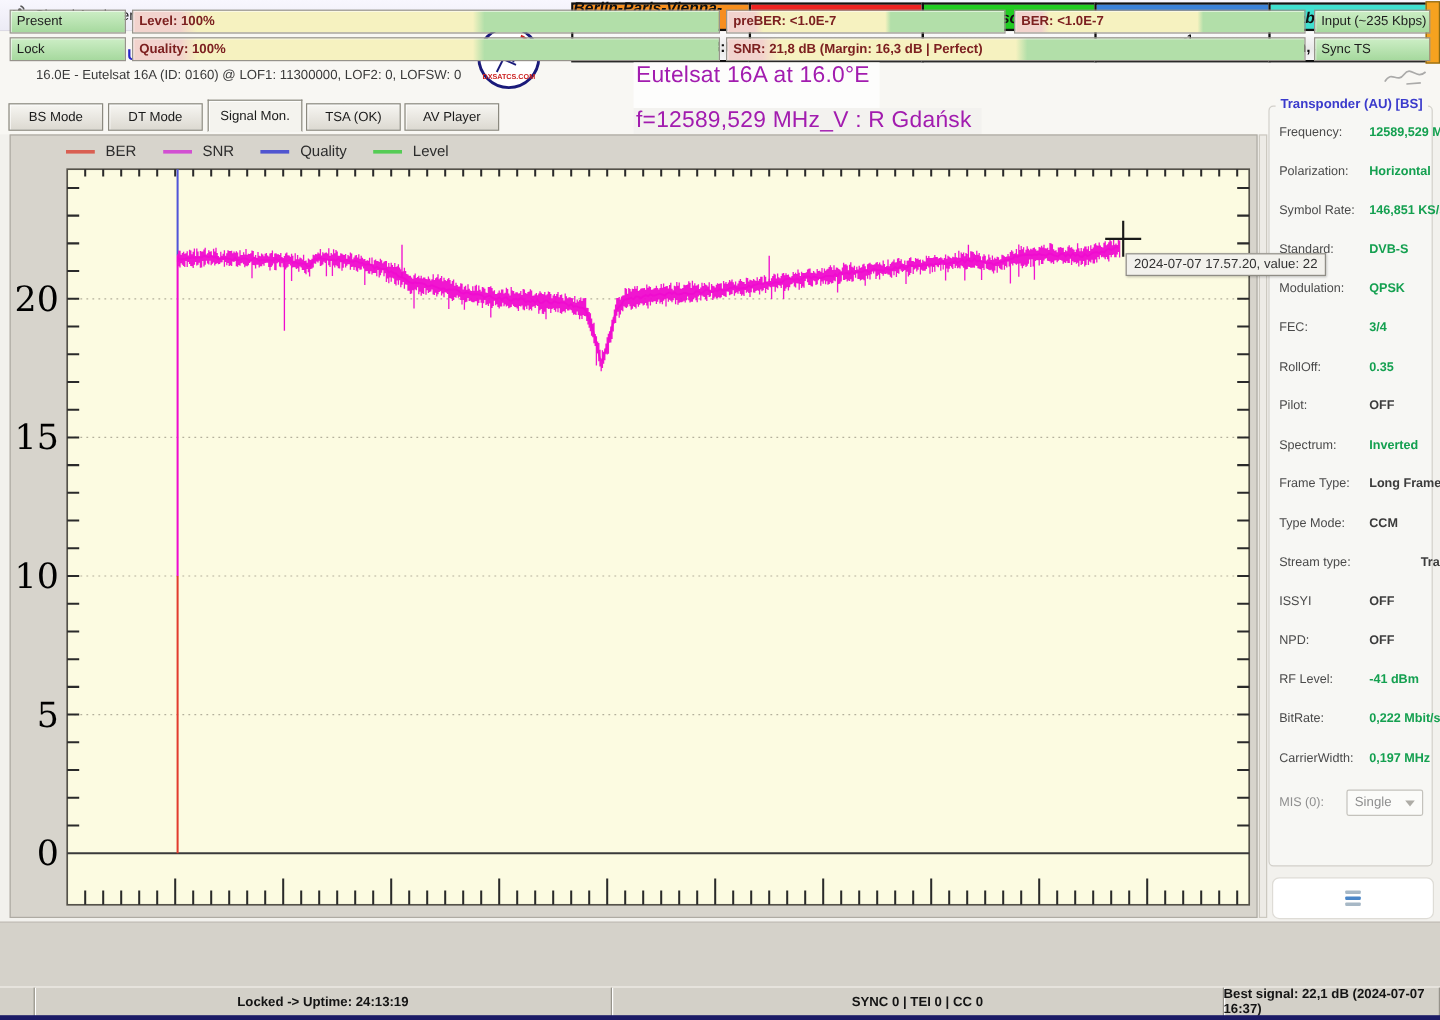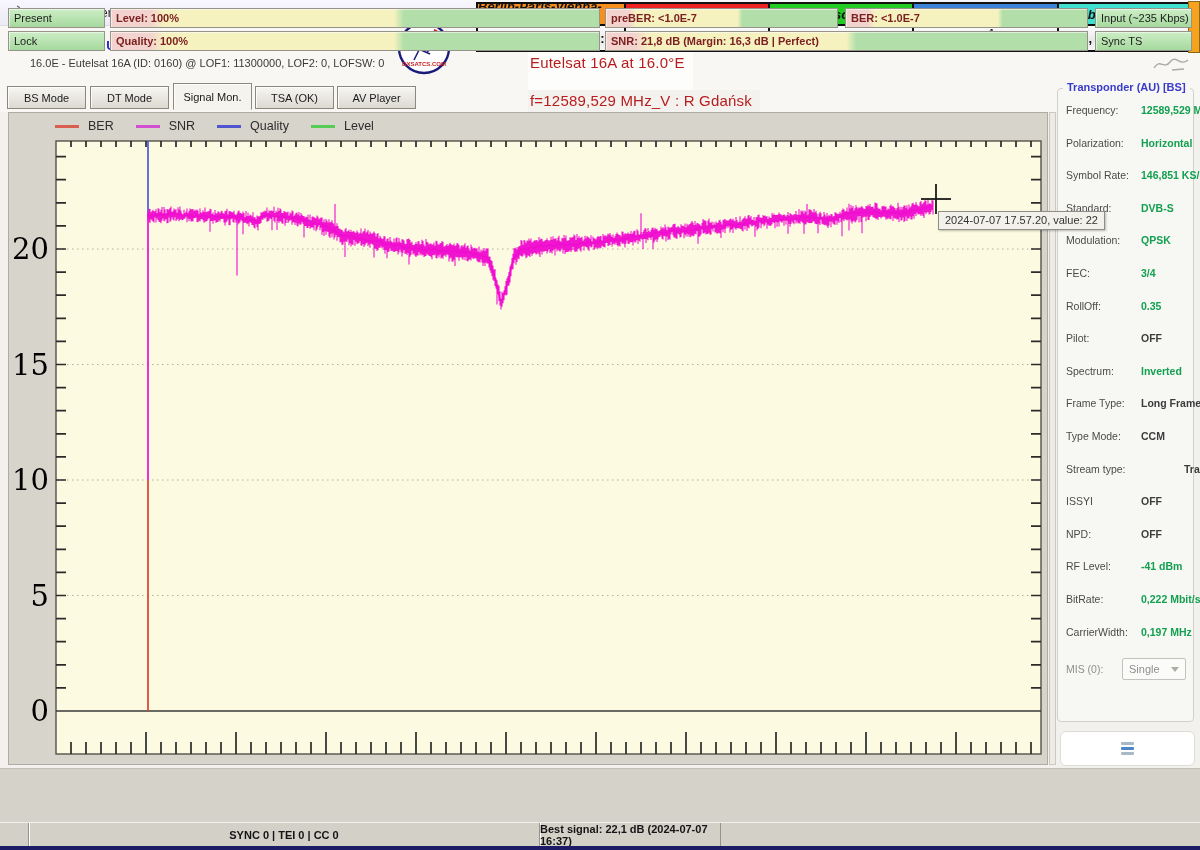--- a/index.html
+++ b/index.html
@@ -30,21 +30,21 @@
     display:flex;align-items:center;justify-content:space-between;
     padding:0 5px;font-size:13px;font-weight:700;color:#0d0d0d}
   .clock .mid{display:flex;flex-direction:column;align-items:center;line-height:7px;margin-top:-4px}
   .clock .off{font-size:9px;font-weight:700}
   .clock .note{font-size:8px;font-weight:400;color:#333}
   #orangestrip{left:1188px;top:1px;width:12px;height:52px;background:#f6a21f;border:1px solid #8a6a14;box-sizing:border-box}
   #signature{left:1150px;top:55px;width:42px;height:18px;opacity:.7}
 
   
   #overlay{left:528px;top:52px}
-  .ov{font-size:15px;color:#b91c1c;line-height:21px;padding:0 8px 17px 2px;width:max-content;letter-spacing:.2px}
+  .ov{font-size:19px;color:#a21caf;line-height:21px;padding:0 8px 17px 2px;width:max-content;letter-spacing:.2px}
   .ov0{background:#fdfdfc}.ov1{background:#ebeae7}.ov2{background:#f3f2ef}.ov3{background:#e7e6e2}
 
   
   .tabbtn{position:absolute;top:86px;width:79px;height:23px;cursor:default;
     background:linear-gradient(#f7f6f2,#dcd9d1);border:1px solid #8b897f;
     box-shadow:inset 1px 1px 0 rgba(255,255,255,.8);
     display:flex;align-items:center;justify-content:center;font-size:11px;color:#1a1a1a;box-sizing:border-box}
   .tabbtn.active{top:83px;height:27px;background:#f4f3ee;z-index:3;border-bottom:1px solid #f4f3ee}
 
   
@@ -372,16 +372,17 @@
   </div>
 <div class="bar r2 c-snr" style="background: linear-gradient(90deg, rgb(242, 211, 205) 0%, rgb(242, 211, 205) 6%, rgb(246, 242, 192) 9%, rgb(246, 242, 192) 50%, rgb(178, 223, 169) 52%, rgb(178, 223, 169) 100%);">
     <span class="lab2">SNR: 21,8 dB (Margin: 16,3 dB | Perfect)</span>
   </div>
 <div class="bar r2 c-sync" style="background: linear-gradient(rgb(205, 238, 198), rgb(166, 217, 158));">
     <span class="lab1">Sync TS</span>
   </div>
 
 <div id="bottombar" class="abs">
   <div class="bcell bc0"></div>
+  <div class="bcell bc1">Locked -&gt; Uptime: 24:13:19</div>
   <div class="bcell bc2">SYNC 0 | TEI 0 | CC 0</div>
   <div class="bcell bc3">Best signal: 22,1 dB (2024-07-07 16:37)</div>
 </div>
 <div id="navystrip" class="abs"></div>
 
 </body></html>

